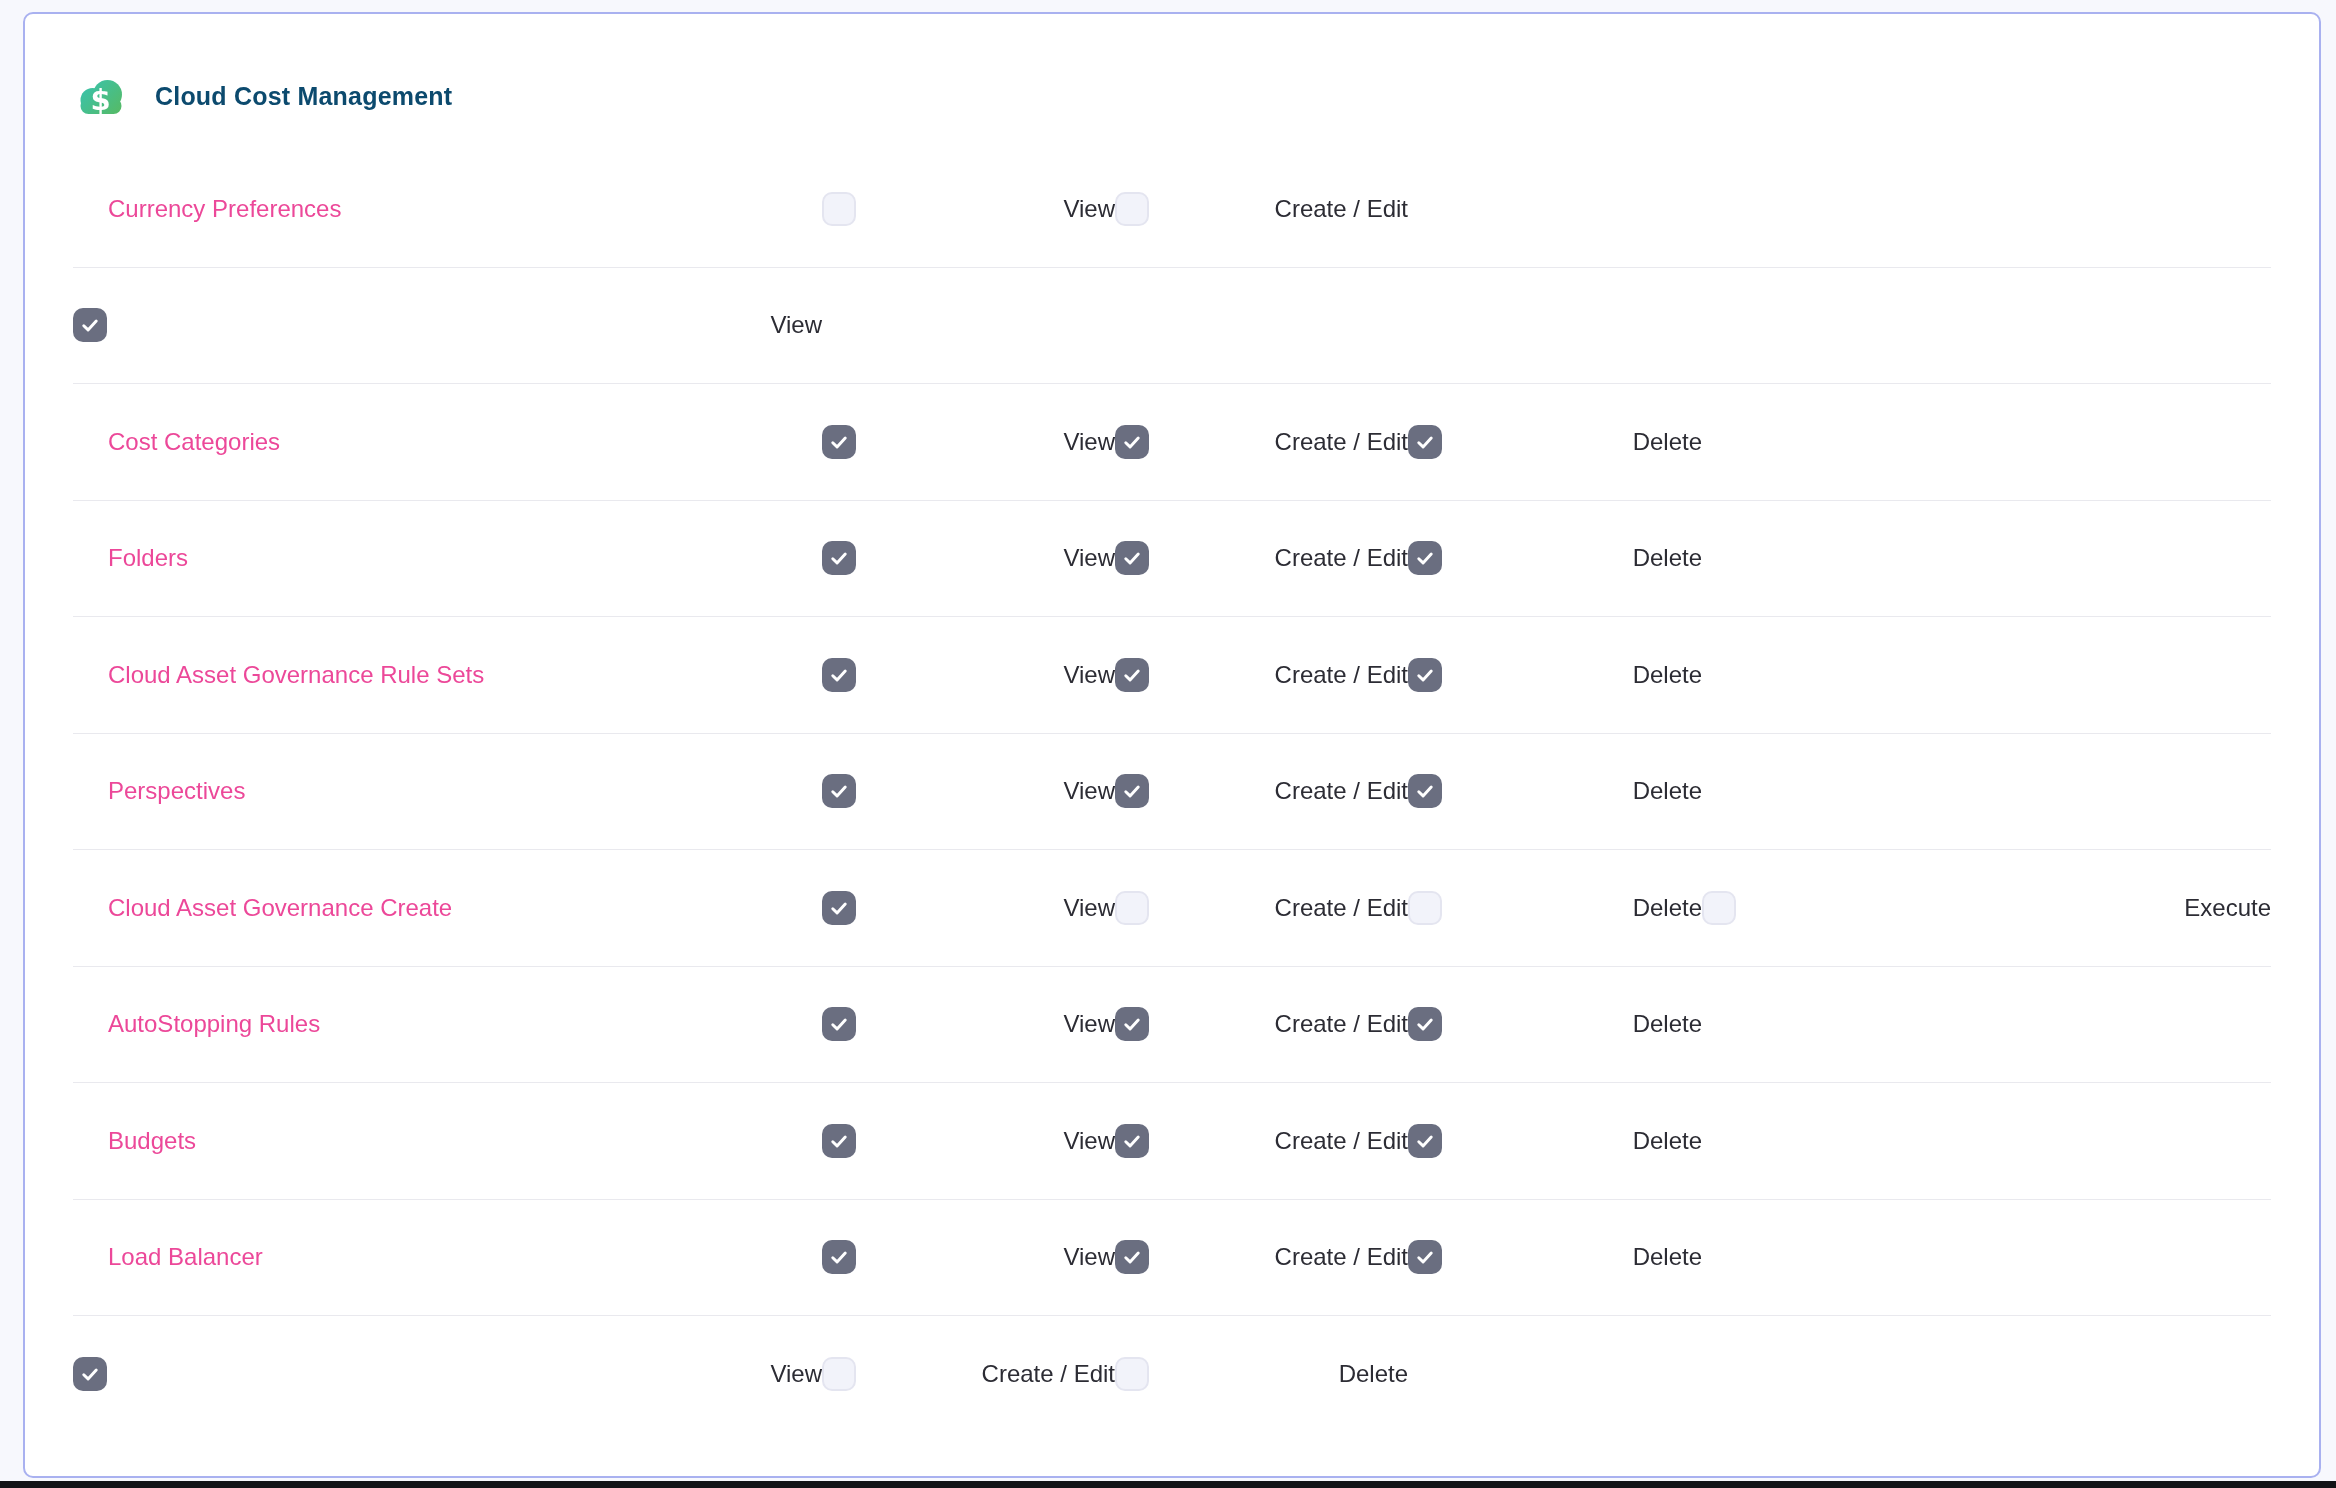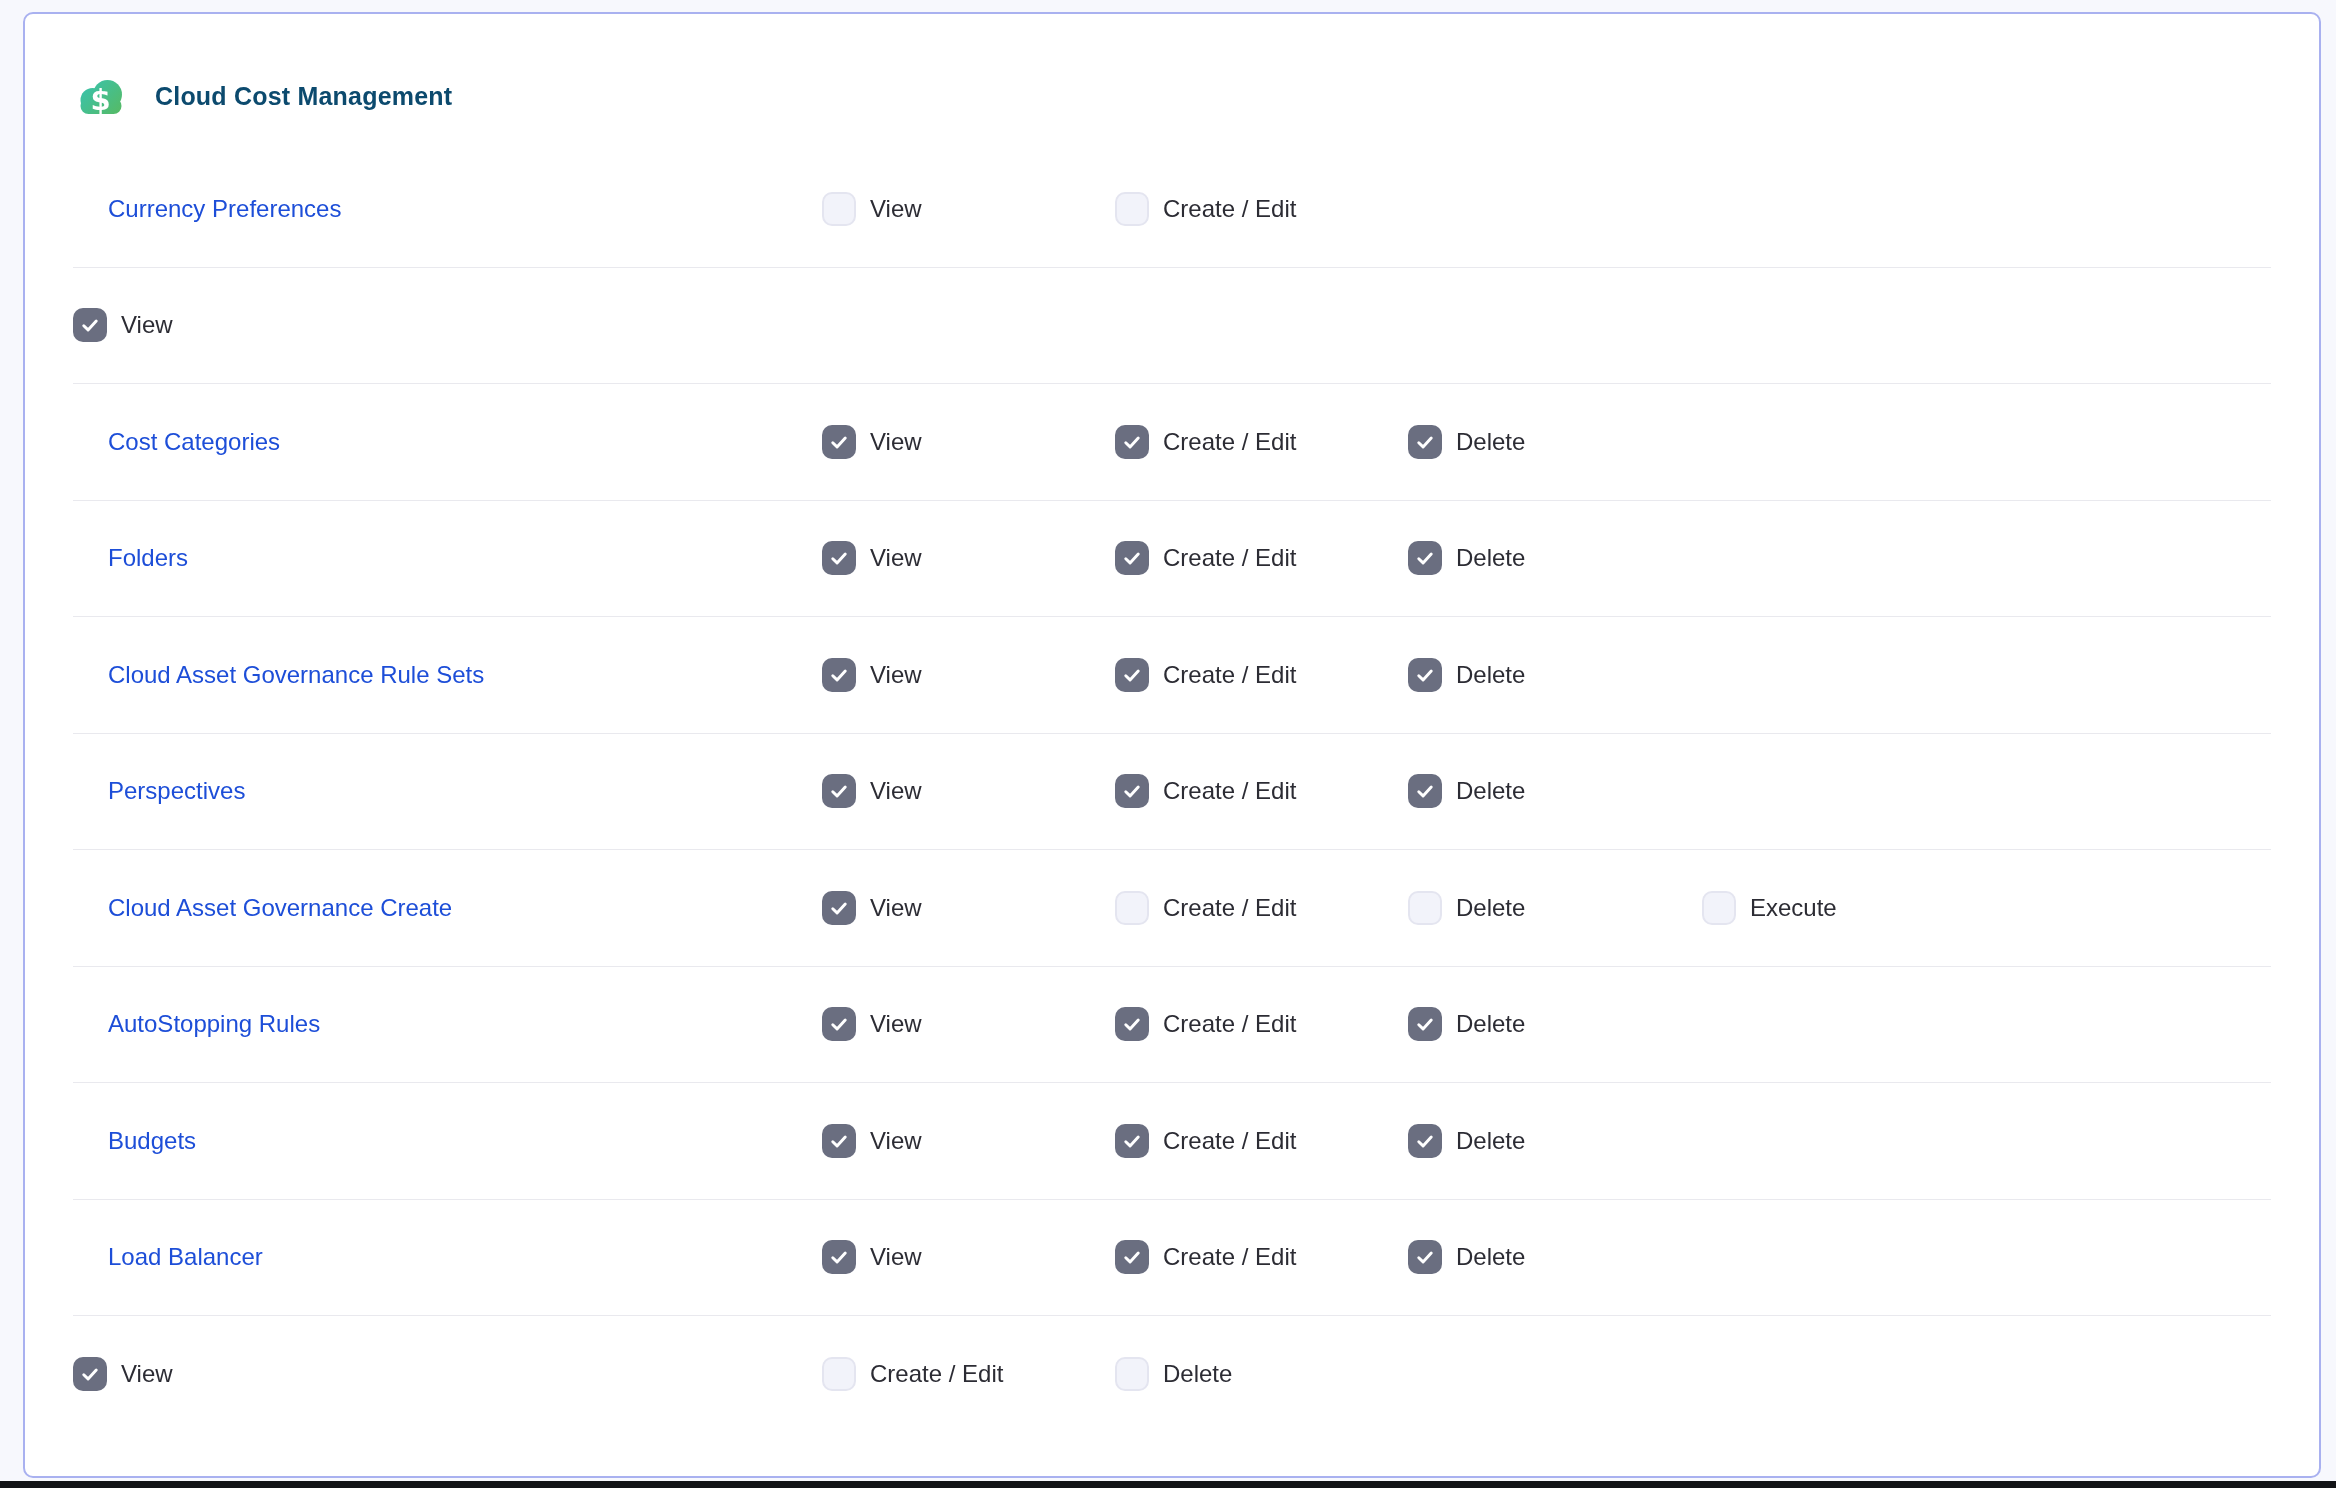--- a/index.html
+++ b/index.html
@@ -33,23 +33,23 @@
   .row {
     height: 116.5px; box-sizing: border-box;
     display: grid;
     grid-template-columns: 749px 293px 293px 294px auto;
     align-items: center;
     border-bottom: 1.5px solid var(--divider, #e9e9ee);
   }
   .row:last-child { border-bottom: none; }
   .resource {
     padding-left: 35px;
-    font-size: 24px; color: #1d4ed8;
-  }
-  .cell { display: flex; align-items: center; }
+    font-size: 24px; color: #ec4899;
+  }
+  .cell { display: flex; align-items: center; justify-content: space-between; }
   .checkbox {
     width: 34px; height: 34px; box-sizing: border-box;
     border-radius: 10px; flex: 0 0 34px;
     display: inline-flex; align-items: center; justify-content: center;
     cursor: pointer;
   }
   .checkbox.checked { background: var(--checked-bg, #6a6e80); }
   .checkbox.unchecked {
     background: var(--unchecked-bg, #f2f3fa);
     border: 2px solid var(--unchecked-border, #e4e5f0);

